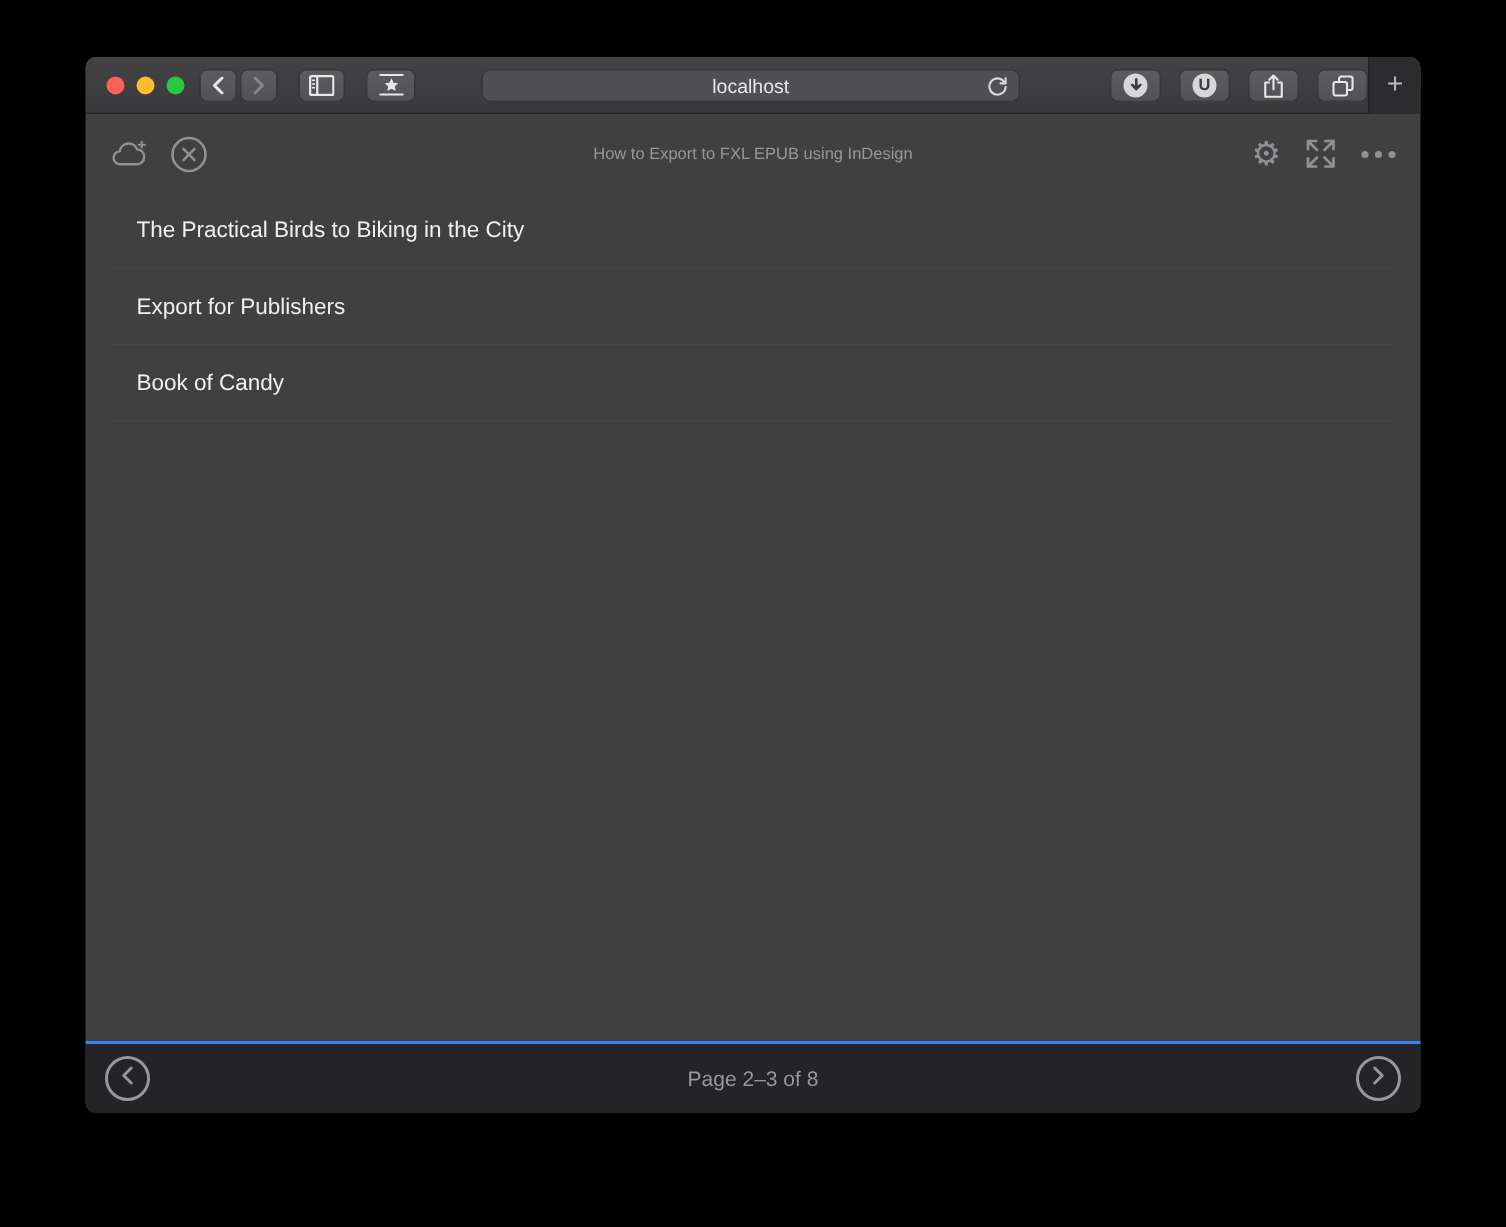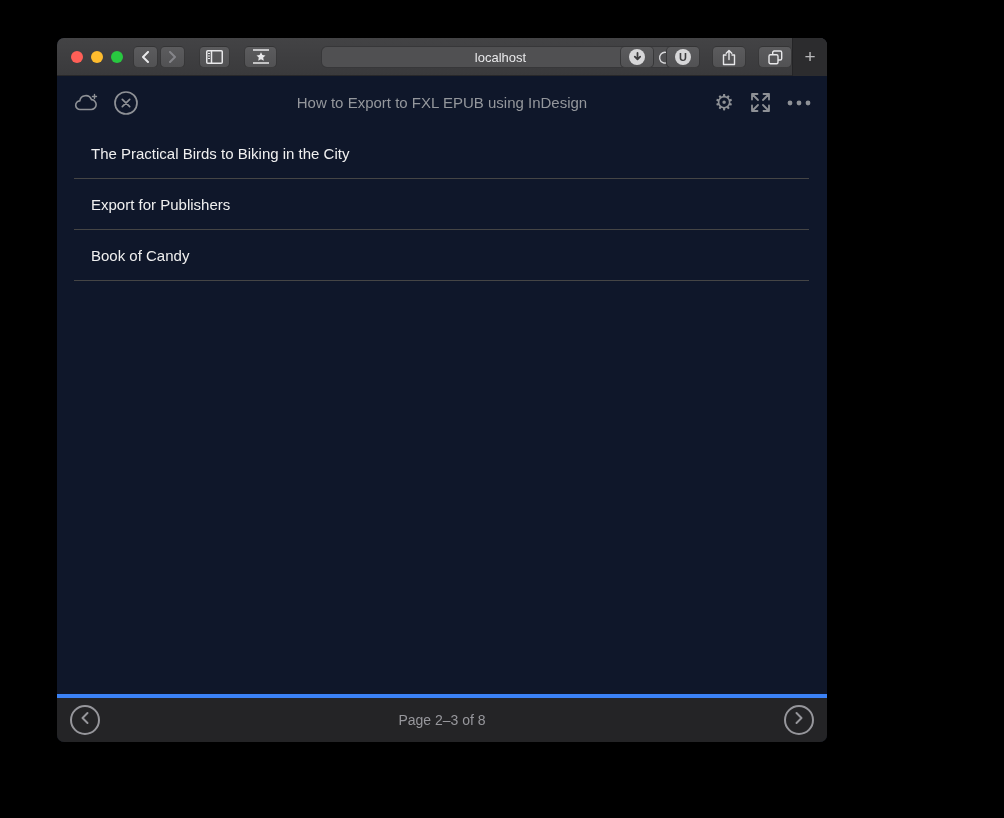--- a/index.html
+++ b/index.html
@@ -1,19 +1,19 @@
 <!DOCTYPE html>
 <html><head>
 <meta charset="utf-8">
 <style>
   * { box-sizing: border-box; margin: 0; padding: 0; }
   html, body { width: 1004px; height: 818px; background: #000; font-family: "Liberation Sans", sans-serif; }
   .window {
-    position: absolute; left: 57px; top: 38px; width: 770px; height: 704px;
-    background: #0f172a; border-radius: 7px; overflow: hidden;
+    position: absolute; left: 57px; top: 38px; width: 890px; height: 704px;
+    background: #404040; border-radius: 7px; overflow: hidden;
   }
   
   .toolbar {
     position: absolute; left: 0; top: 0; right: 0; height: 38px;
     background: linear-gradient(#434345, #3a3a3c);
     border-bottom: 1px solid #28282a;
     display: flex; align-items: center;
   }
   .traffic { display: flex; gap: 8px; margin-left: 14px; }
   .light { width: 12px; height: 12px; border-radius: 50%; }
@@ -54,36 +54,36 @@
   }
   
   .app-header {
     position: absolute; left: 0; top: 39px; right: 0; height: 51px;
     display: flex; align-items: center; color: #8e9196;
   }
   .hdr-left { display: flex; align-items: center; gap: 14px; margin-left: 16px; }
   .hdr-right { display: flex; align-items: center; gap: 15px; margin-left: auto; margin-right: 16px; }
   .app-title {
     position: absolute; left: 0; right: 0; text-align: center;
-    color: #94979c; font-size: 15px; pointer-events: none;
+    color: #94979c; font-size: 11px; pointer-events: none;
   }
   .icon-btn { display: flex; align-items: center; justify-content: center; cursor: default; }
   .gear-glyph { font-size: 22px; line-height: 22px; color: #8e9196; }
   
   .book-list { position: absolute; left: 0; top: 90px; right: 0; }
   .book-row { height: 51px; display: flex; align-items: center; position: relative; }
   .book-row .label { margin-left: 34px; color: #f0f0f0; font-size: 15px; }
   .book-row::after {
     content: ""; position: absolute; left: 17px; right: 18px; bottom: 0;
     border-bottom: 1px solid #454545;
   }
   
   .footer {
     position: absolute; left: 0; right: 0; bottom: 0; height: 48px;
-    background: #242426; border-top: 4px solid #3b82f6;
+    background: #242426; border-top: 2px solid #3b82f6;
     display: flex; align-items: center;
   }
   .pager-btn {
     width: 30px; height: 30px; border-radius: 50%;
     border: 2px solid #96969b; color: #96969b;
     display: flex; align-items: center; justify-content: center;
   }
   .pager-prev { margin-left: 13px; }
   .pager-next { margin-left: auto; margin-right: 13px; }
   .page-label {

